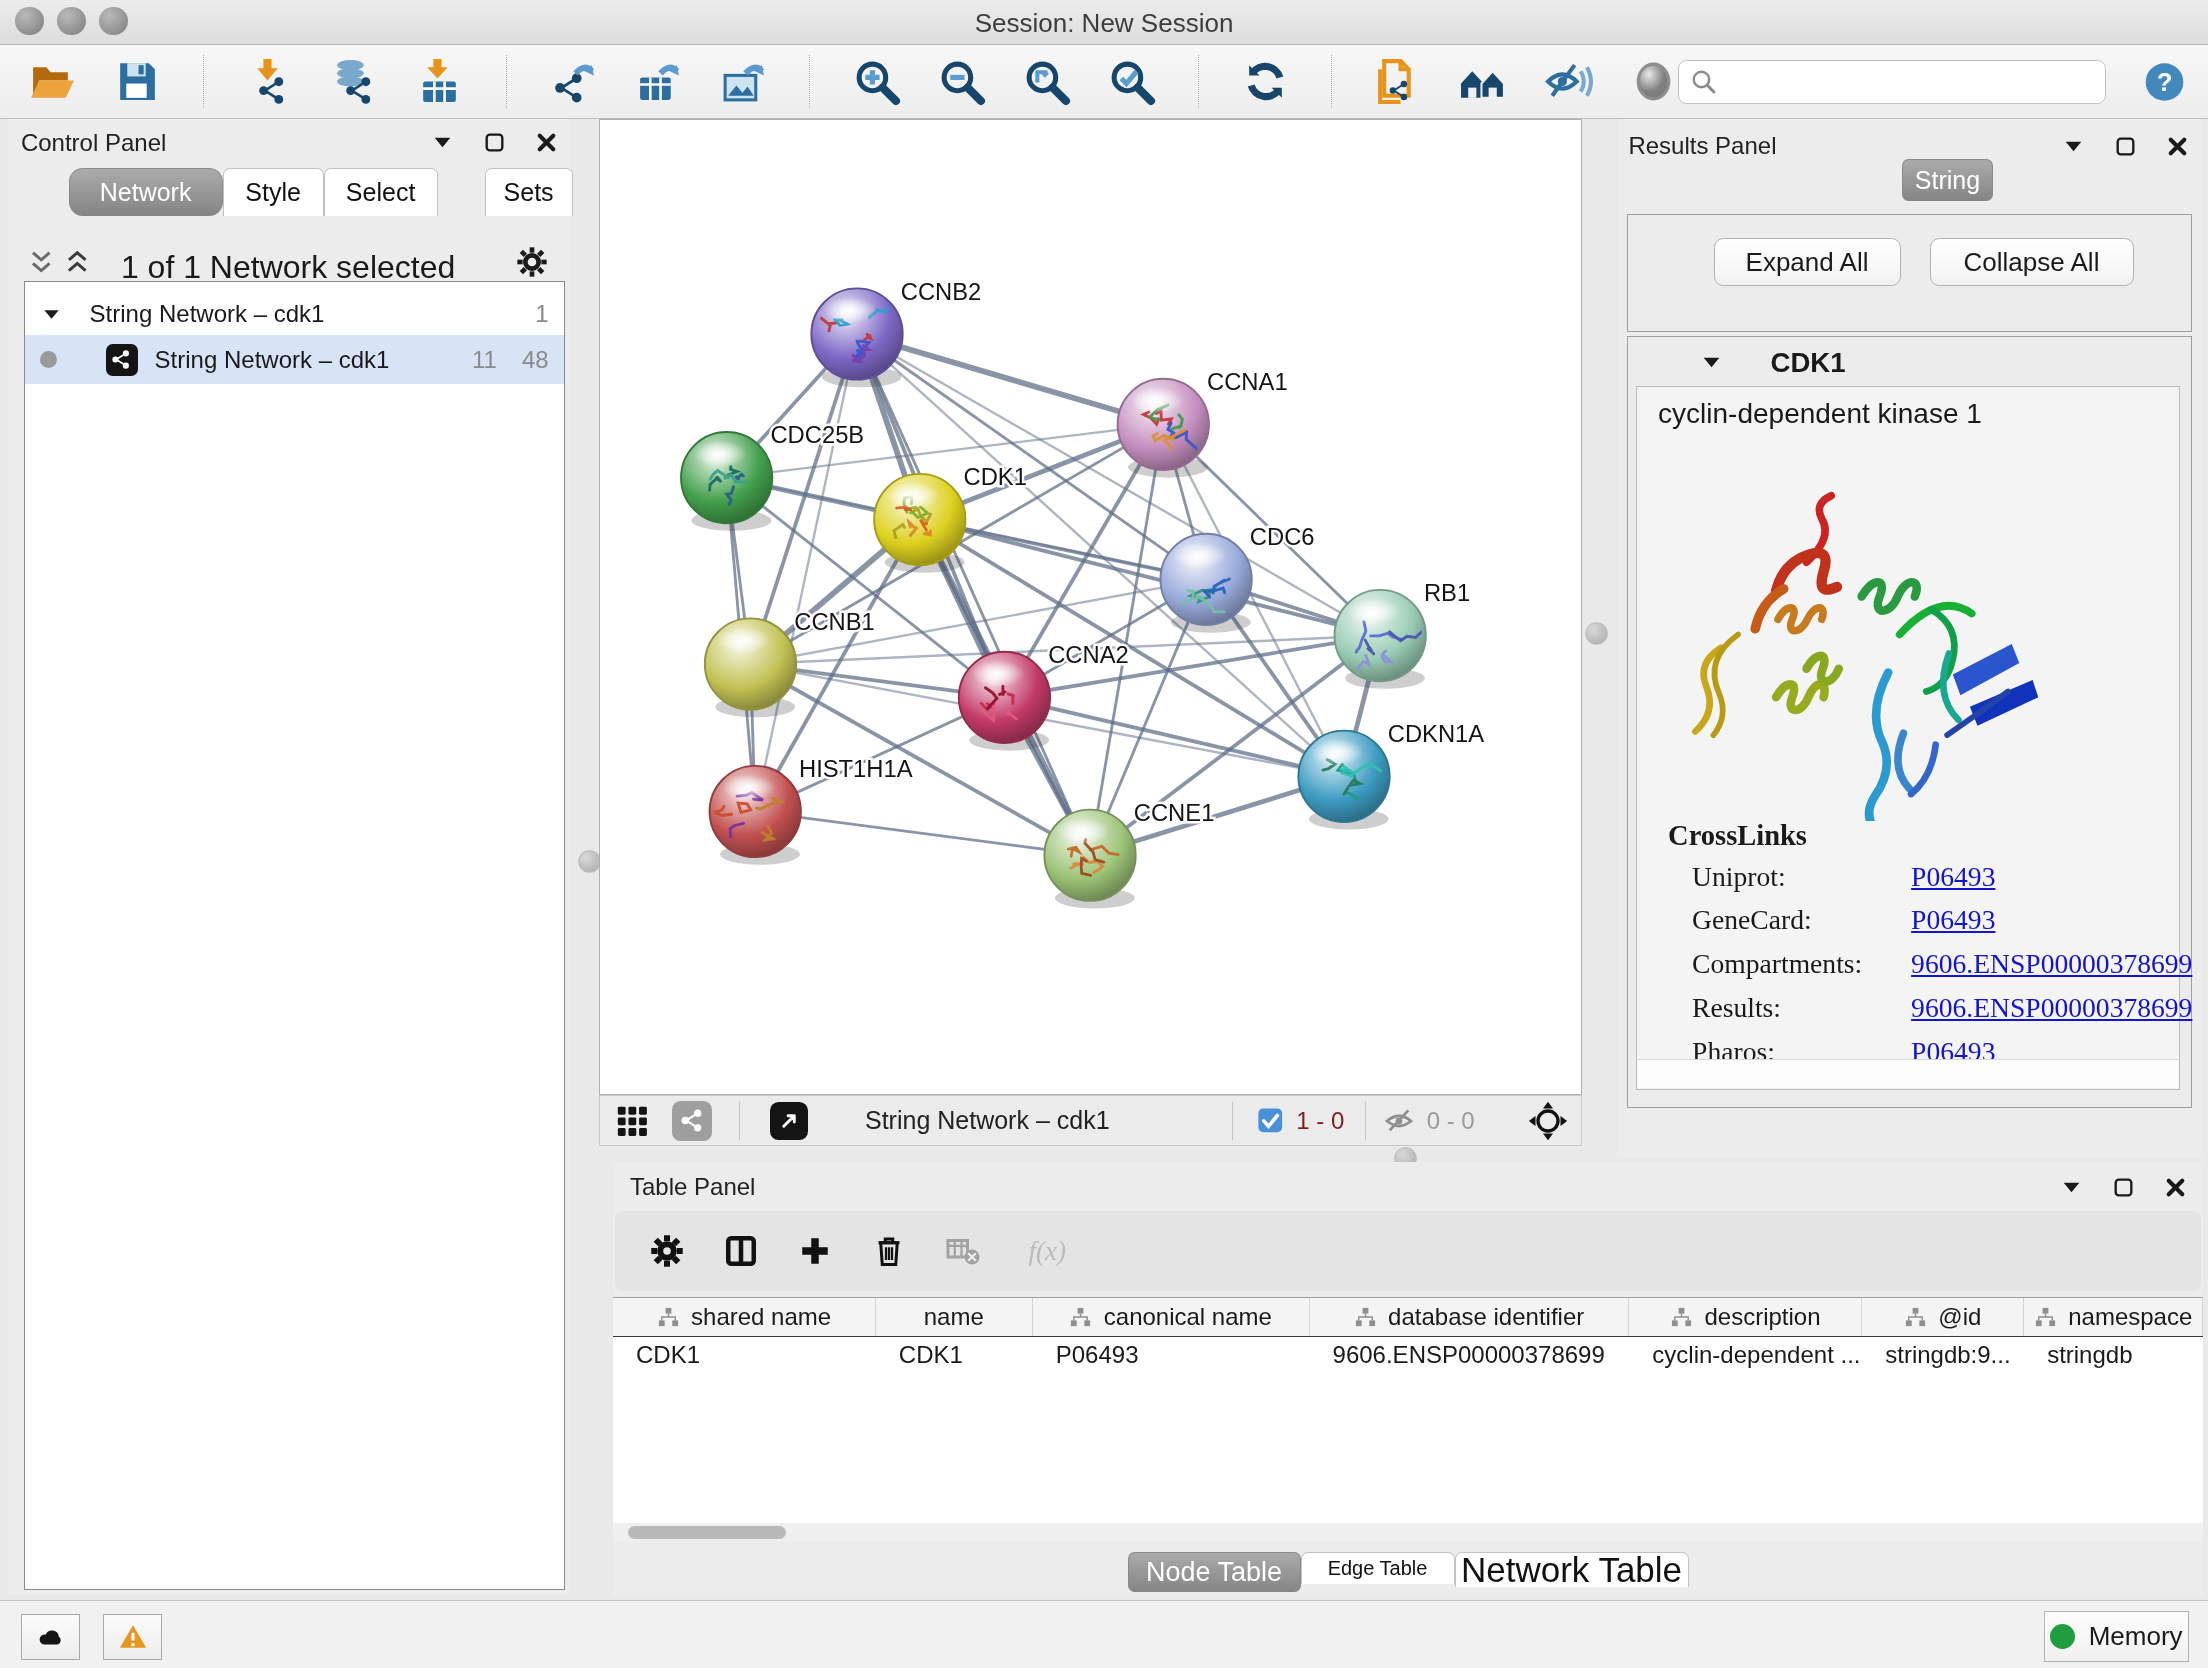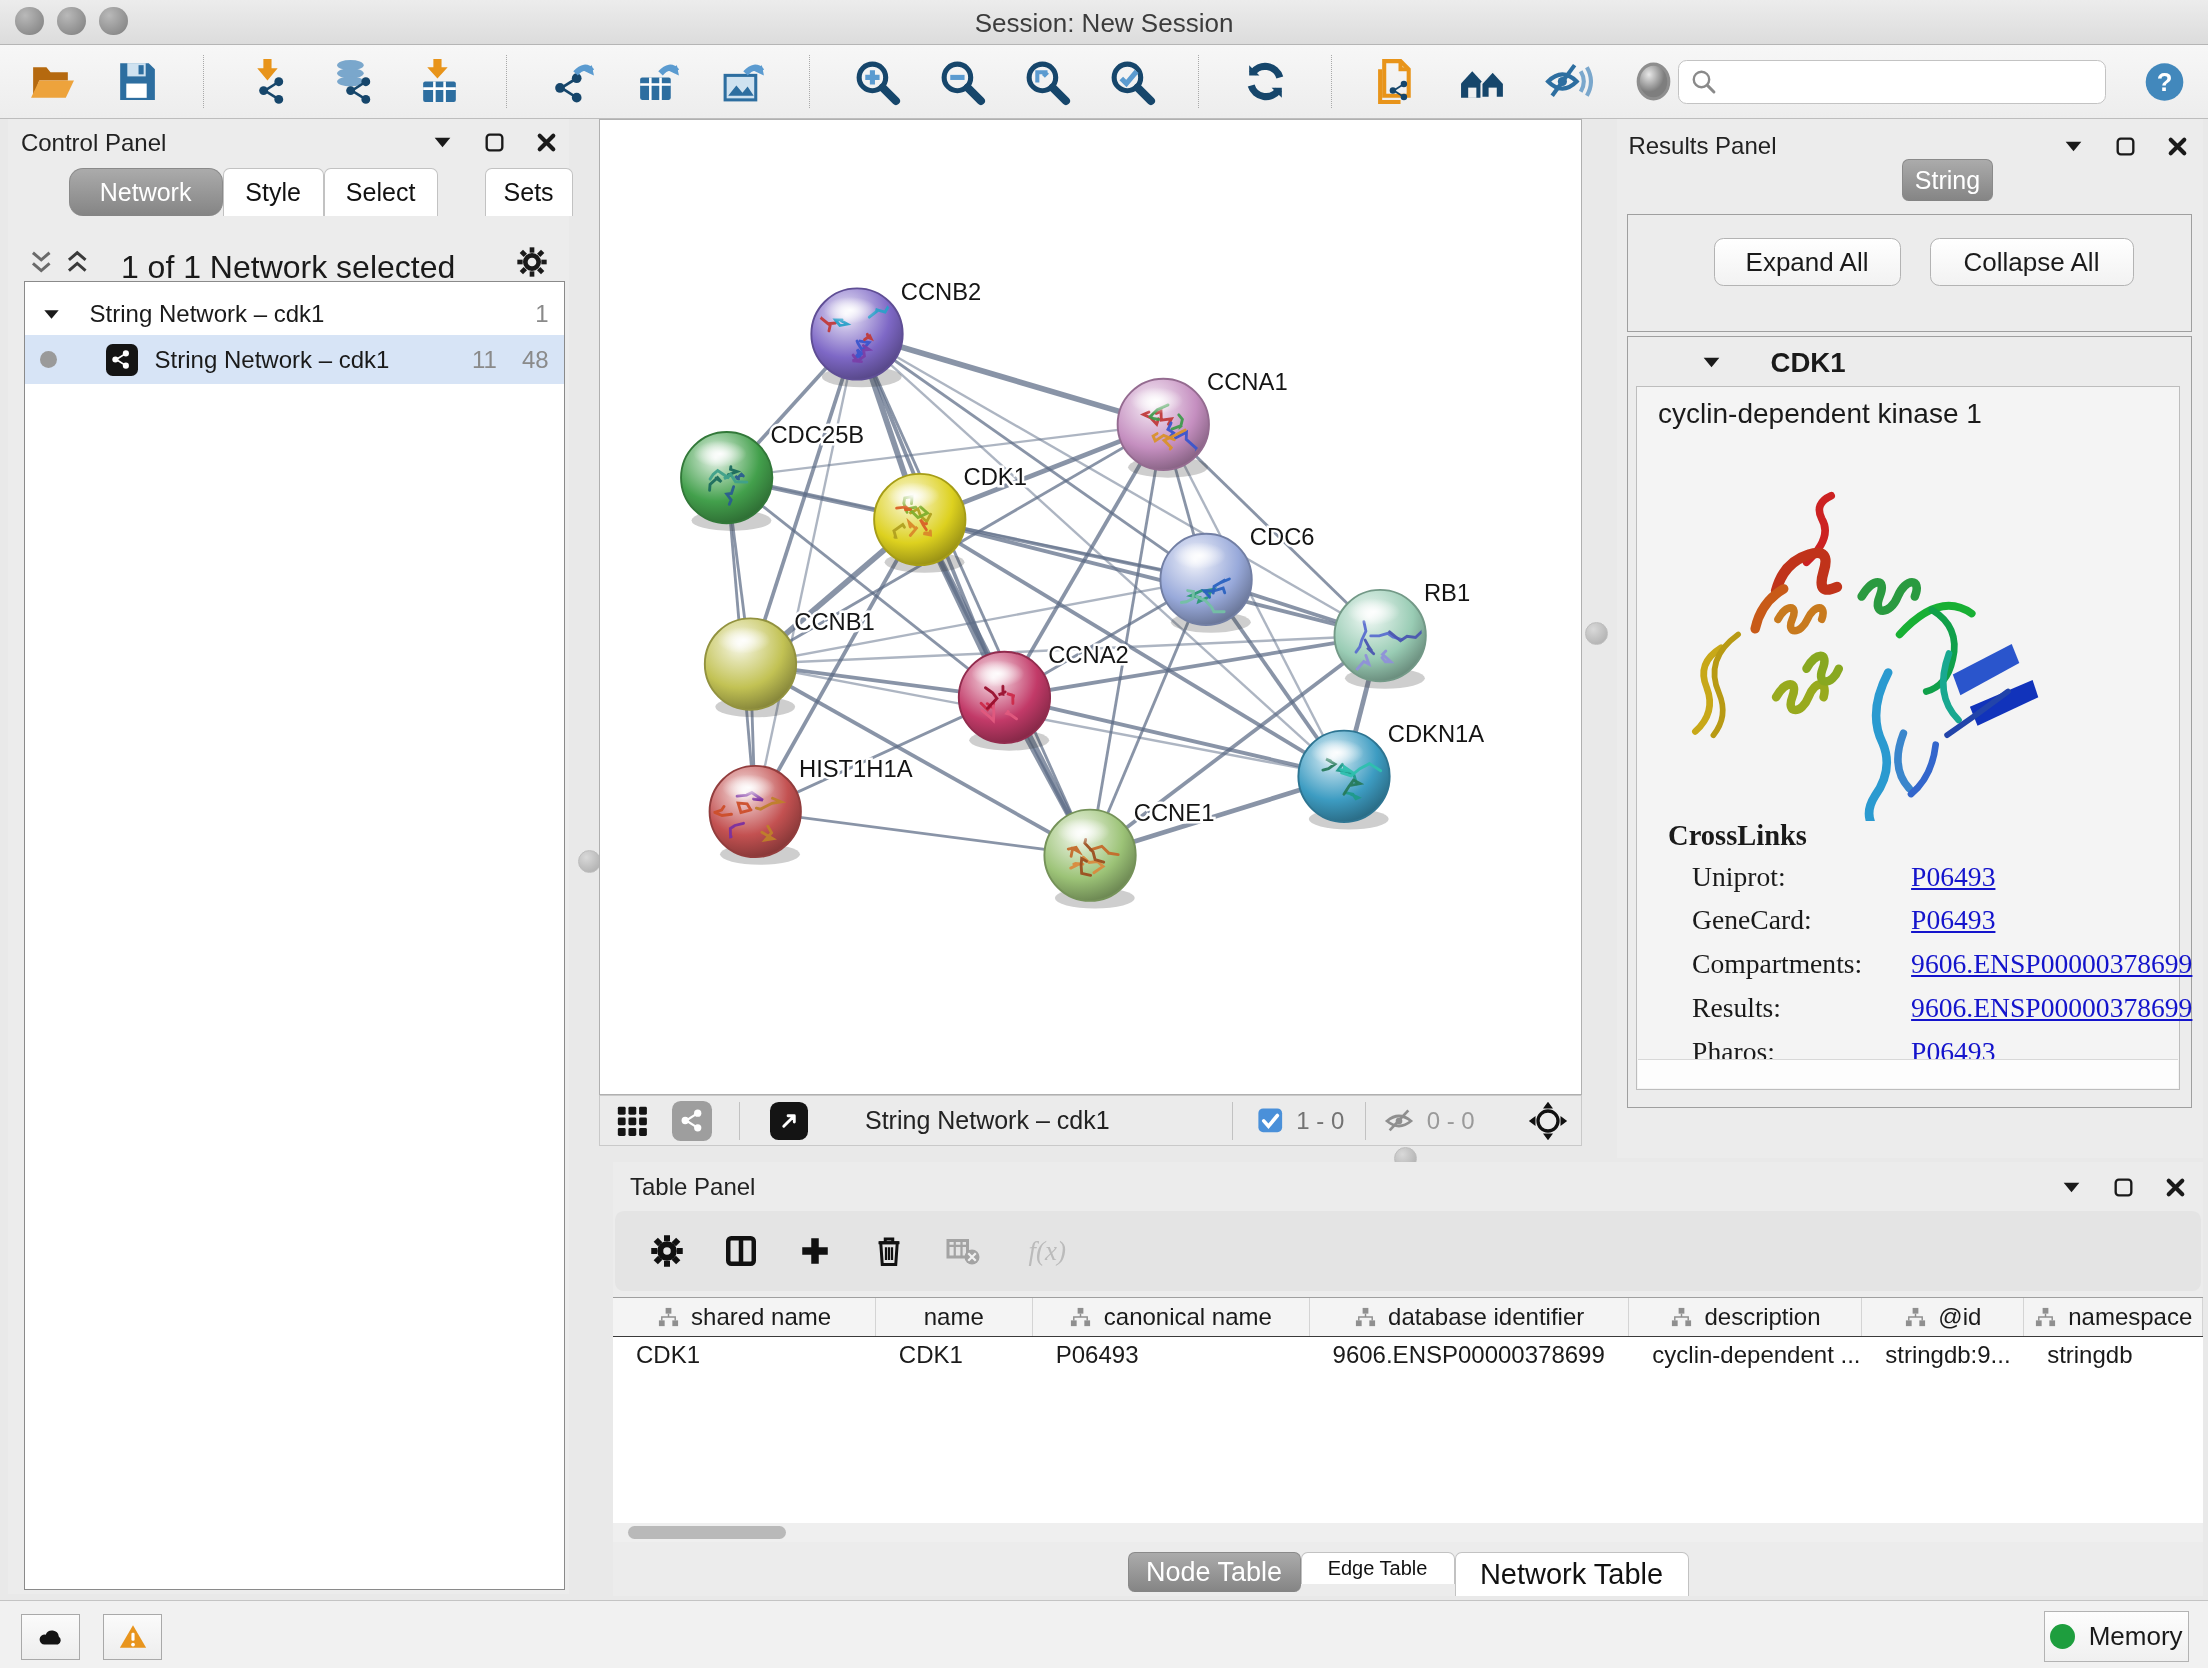--- a/index.html
+++ b/index.html
@@ -711,21 +711,21 @@
         </span>
       </span>
     <span class="nf-title" style="margin-left:57px">String Network – cdk1</span>
     <span class="nf-sep" style="margin-left:auto"></span>
     <span class="icon" style="width:28.5px;height:28.5px;margin-left:23px">
         <svg viewBox="0 0 48 48">
           <rect x="4" y="4" width="40" height="40" rx="8" fill="#4a90d9"></rect>
           <path d="M13 25 l8 9 l15 -18" stroke="#fff" stroke-width="6" fill="none" stroke-linecap="round"></path>
         </svg>
       </span>
-    <span class="nf-num" style="margin-left:12px;color:#737373">1 - 0</span>
+    <span class="nf-num" style="margin-left:12px;color:#7f1d1d">1 - 0</span>
     <span class="nf-sep" style="margin-left:21px"></span>
     <span class="icon" style="width:32px;height:32px;margin-left:17px">
         <svg viewBox="0 0 48 48">
           <path d="M6 24 q18 -15 36 0 q-18 15 -36 0 z" fill="none" stroke="#8f8f8f" stroke-width="4"></path>
           <circle cx="24" cy="24" r="5" fill="#8f8f8f"></circle>
           <line x1="10" y1="38" x2="38" y2="8" stroke="#8f8f8f" stroke-width="4"></line>
         </svg>
       </span>
     <span class="nf-num" style="margin-left:11.4px;color:#9a9a9a">0 - 0</span>
     <span class="icon" style="width:40px;height:40px;margin-left:53px;margin-right:13.3px">
@@ -971,21 +971,21 @@
             <div class="td-cell" style="width: 179px;">stringdb</div>
           </div>
         </div>
     </div>
     <div class="tp-scroll">
       <div class="tp-thumb"></div>
     </div>
     <div class="tp-tabs">
         <div class="tab active" style="width: 173px; height: 40px; font-size: 27px;">Node Table</div>
         <div class="tab" style="width: 154px; height: 32px; font-size: 20px;">Edge Table</div>
-        <div class="tab" style="width: 234px; height: 44px; font-size: 29px;">Network Table</div>
+        <div class="tab" style="width: 234px; height: 35px; font-size: 35px;">Network Table</div>
       </div>
   </div>
 
   <div class="status-bar">
     <div class="sb-btn" style="left:21px">
         <span class="icon">
           <svg viewBox="0 0 48 48">
             <path d="M14 36 a8 8 0 1 1 1.5 -15.8 a11 11 0 0 1 21 2.8 a7.5 7.5 0 0 1 -1.5 13 z" fill="#141414"></path>
           </svg>
         </span>

